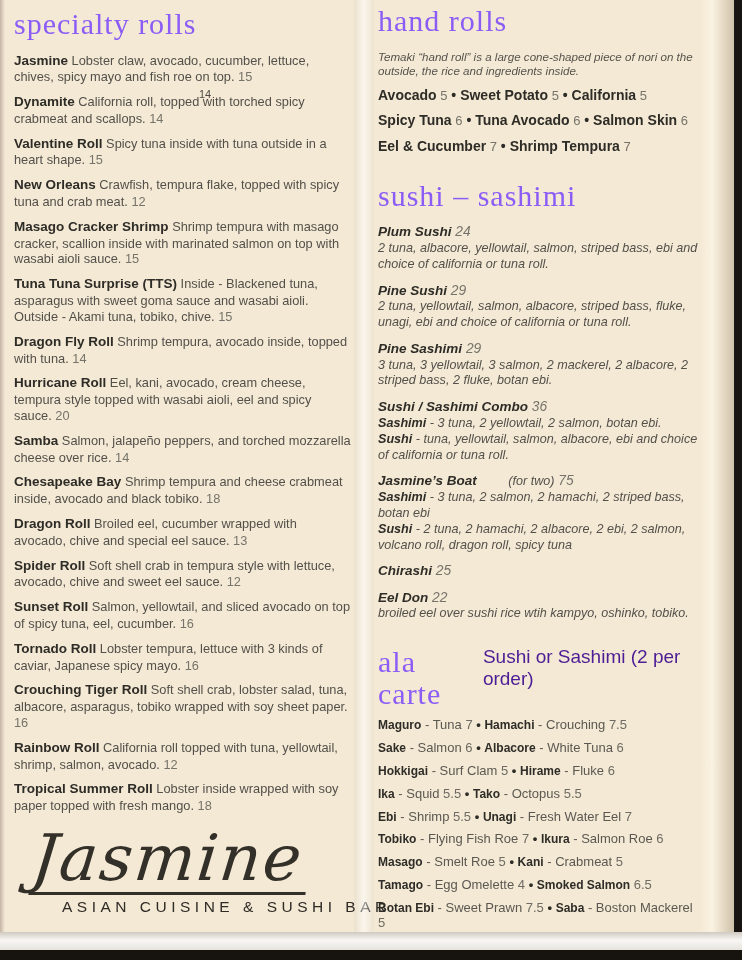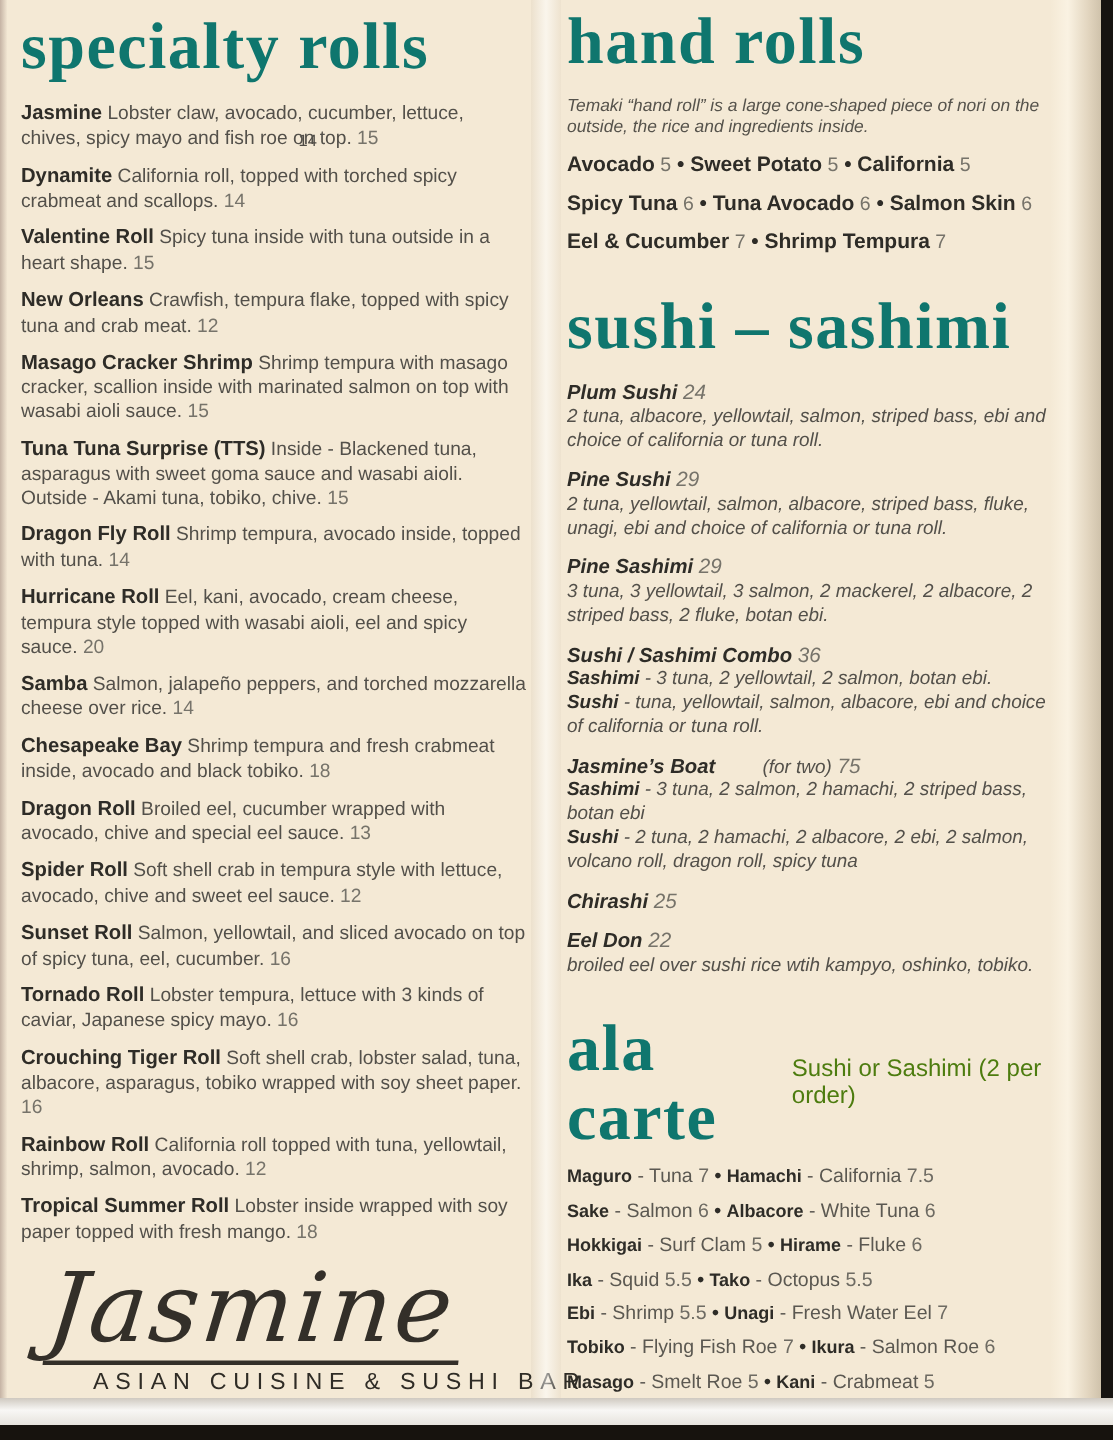--- a/index.html
+++ b/index.html
@@ -14,22 +14,22 @@
   .crease{position:absolute;left:354px;top:0;width:20px;height:938px;
              background:linear-gradient(to right,rgba(90,70,50,0.05),rgba(255,255,255,0.55) 50%,rgba(90,70,50,0.04));}
   .bottom-strip{position:absolute;left:0;bottom:10px;width:100%;height:18px;
              background:linear-gradient(#cfc9c0,#f8f7f5 45%,#e6e3dd);}
   .bottom-black{position:absolute;left:0;bottom:0;width:100%;height:10px;background:#17130e;}
 
   
   .col-left{position:absolute;left:14px;top:8px;width:338px;}
   .col-right{position:absolute;left:378px;top:5px;width:324px;}
 
-  .sec-title{font-family:"Liberation Serif",serif;font-weight:700;color:#0f766e;
-             font-size:44px;line-height:1.05;letter-spacing:1px;margin:0 0 13px 0;}
+  .sec-title{font-family:"Liberation Serif",serif;font-weight:400;color:#8b5cf6;
+             font-size:30px;line-height:1.05;letter-spacing:1px;margin:0 0 13px 0;}
   .sub-italic{font-style:italic;font-size:11.6px;line-height:1.22;color:#56534c;margin:2px 0 10px 0;}
 
   
   .sp-item{font-size:12.8px;line-height:1.24;margin-bottom:9px;color:#53504a;}
   .iname{font-weight:bold;color:#2e2c27;font-size:13.5px;}
   .price{color:#76736a;}
 
   
   .h-row{font-size:14px;line-height:1.1;margin-bottom:10px;}
   .hname{font-weight:bold;color:#2e2c27;}
@@ -38,23 +38,23 @@
 
   
   .ss-list{margin-top:2px;font-style:italic;}
   .ss-item{margin-bottom:10px;}
   .ss-head{font-size:13.8px;line-height:1.2;}
   .note{font-weight:normal;color:#53504a;font-size:12.6px;padding-left:28px;}
   .ss-desc,.ss-line{font-size:12.6px;line-height:1.26;color:#53504a;}
   .lead{font-weight:bold;color:#2e2c27;}
 
   
-  .ala-head{display:flex;align-items:center;gap:10px;margin:24px 0 8px 0;}
+  .ala-head{display:flex;align-items:flex-start;gap:10px;margin:24px 0 8px 0;}
   .ala-head .sec-title{margin:0;}
-  .ala-sub{font-size:16px;color:#4d7c0f;}
+  .ala-sub{font-size:19px;color:#4c1d95;}
   .a-row{font-size:13px;line-height:1.18;margin-bottom:7.5px;}
   .aname{font-weight:bold;color:#2e2c27;font-size:12px;}
   .adesc{color:#5b5851;}
   .aprice{color:#6e6b63;}
 
   
   .artifact{position:absolute;left:199px;top:88px;font-size:11px;color:#4e4b45;}
 
   
   .logo{margin-top:12px;width:300px;padding-left:18px;}
@@ -76,21 +76,21 @@
     <div>
         <div class="sp-item"><span class="iname">Jasmine</span> <span class="idesc">Lobster claw, avocado, cucumber, lettuce, chives, spicy mayo and fish roe on top.  </span><span class="price">15</span></div>
         <div class="sp-item"><span class="iname">Dynamite</span> <span class="idesc">California roll, topped with torched spicy crabmeat and scallops.  </span><span class="price">14</span></div>
         <div class="sp-item"><span class="iname">Valentine Roll</span> <span class="idesc">Spicy tuna inside with tuna outside in a heart shape.  </span><span class="price">15</span></div>
         <div class="sp-item"><span class="iname">New Orleans</span> <span class="idesc">Crawfish, tempura flake, topped with spicy tuna and crab meat.  </span><span class="price">12</span></div>
         <div class="sp-item"><span class="iname">Masago Cracker Shrimp</span> <span class="idesc">Shrimp tempura with masago cracker, scallion inside with marinated salmon on top with wasabi aioli sauce.  </span><span class="price">15</span></div>
         <div class="sp-item"><span class="iname">Tuna Tuna Surprise (TTS)</span> <span class="idesc">Inside - Blackened tuna, asparagus with sweet goma sauce and wasabi aioli. Outside -  Akami tuna, tobiko, chive.  </span><span class="price">15</span></div>
         <div class="sp-item"><span class="iname">Dragon Fly Roll</span> <span class="idesc">Shrimp tempura, avocado inside, topped with tuna.  </span><span class="price">14</span></div>
         <div class="sp-item"><span class="iname">Hurricane Roll</span> <span class="idesc">Eel, kani, avocado, cream cheese, tempura style topped with wasabi aioli, eel and spicy sauce.  </span><span class="price">20</span></div>
         <div class="sp-item"><span class="iname">Samba</span> <span class="idesc">Salmon, jalapeño peppers, and torched mozzarella cheese over rice.  </span><span class="price">14</span></div>
-        <div class="sp-item"><span class="iname">Chesapeake Bay</span> <span class="idesc">Shrimp tempura and fresh crabmeat inside, avocado and black tobiko.  </span><span class="price">18</span></div>
+        <div class="sp-item"><span class="iname">Chesapeake Bay</span> <span class="idesc">Shrimp tempura and cheese crabmeat inside, avocado and black tobiko.  </span><span class="price">18</span></div>
         <div class="sp-item"><span class="iname">Dragon Roll</span> <span class="idesc">Broiled eel, cucumber wrapped with avocado, chive and special eel sauce.  </span><span class="price">13</span></div>
         <div class="sp-item"><span class="iname">Spider Roll</span> <span class="idesc">Soft shell crab in tempura style with lettuce, avocado, chive and sweet eel sauce.  </span><span class="price">12</span></div>
         <div class="sp-item"><span class="iname">Sunset Roll</span> <span class="idesc">Salmon, yellowtail, and sliced avocado on top of spicy tuna, eel, cucumber.  </span><span class="price">16</span></div>
         <div class="sp-item"><span class="iname">Tornado Roll</span> <span class="idesc">Lobster tempura, lettuce with 3 kinds of caviar, Japanese spicy mayo.  </span><span class="price">16</span></div>
         <div class="sp-item"><span class="iname">Crouching Tiger Roll</span> <span class="idesc">Soft shell crab, lobster salad, tuna, albacore, asparagus, tobiko wrapped with soy sheet paper.  </span><span class="price">16</span></div>
         <div class="sp-item"><span class="iname">Rainbow Roll</span> <span class="idesc">California roll topped with tuna, yellowtail, shrimp, salmon, avocado.  </span><span class="price">12</span></div>
         <div class="sp-item"><span class="iname">Tropical Summer Roll</span> <span class="idesc">Lobster inside wrapped with soy paper topped with fresh mango.  </span><span class="price">18</span></div>
       </div>
     <div class="logo">
       <div class="logo-script">Jasmine</div>
@@ -138,21 +138,21 @@
           <div class="ss-head"><span class="iname">Eel Don</span><span class="price">  22</span></div>
           <div class="ss-line"><span class="ltext">broiled eel over sushi rice wtih kampyo, oshinko, tobiko.</span></div>
         </div>
       </div>
 
     <div class="ala-head">
       <h1 class="sec-title">ala carte</h1>
       <span class="ala-sub">Sushi or Sashimi  (2 per order)</span>
     </div>
     <div>
-        <div class="a-row"><span class="aname">Maguro</span><span class="adesc"> - Tuna</span><span class="aprice"> 7</span><span class="bullet">  •  </span><span class="aname">Hamachi</span><span class="adesc"> - California</span><span class="aprice"> 7.5</span></div>
+        <div class="a-row"><span class="aname">Maguro</span><span class="adesc"> - Tuna</span><span class="aprice"> 7</span><span class="bullet">  •  </span><span class="aname">Hamachi</span><span class="adesc"> - Crouching</span><span class="aprice"> 7.5</span></div>
         <div class="a-row"><span class="aname">Sake</span><span class="adesc"> - Salmon</span><span class="aprice"> 6</span><span class="bullet">  •  </span><span class="aname">Albacore</span><span class="adesc"> - White Tuna</span><span class="aprice"> 6</span></div>
         <div class="a-row"><span class="aname">Hokkigai</span><span class="adesc"> - Surf Clam</span><span class="aprice"> 5</span><span class="bullet">  •  </span><span class="aname">Hirame</span><span class="adesc"> - Fluke</span><span class="aprice"> 6</span></div>
         <div class="a-row"><span class="aname">Ika</span><span class="adesc"> - Squid</span><span class="aprice"> 5.5</span><span class="bullet">  •  </span><span class="aname">Tako</span><span class="adesc"> - Octopus</span><span class="aprice"> 5.5</span></div>
         <div class="a-row"><span class="aname">Ebi</span><span class="adesc"> - Shrimp</span><span class="aprice"> 5.5</span><span class="bullet">  •  </span><span class="aname">Unagi</span><span class="adesc"> - Fresh Water Eel</span><span class="aprice"> 7</span></div>
         <div class="a-row"><span class="aname">Tobiko</span><span class="adesc"> - Flying Fish Roe</span><span class="aprice"> 7</span><span class="bullet">  •  </span><span class="aname">Ikura</span><span class="adesc"> - Salmon Roe</span><span class="aprice"> 6</span></div>
         <div class="a-row"><span class="aname">Masago</span><span class="adesc"> - Smelt Roe</span><span class="aprice"> 5</span><span class="bullet">  •  </span><span class="aname">Kani</span><span class="adesc"> - Crabmeat</span><span class="aprice"> 5</span></div>
         <div class="a-row"><span class="aname">Tamago</span><span class="adesc"> - Egg Omelette</span><span class="aprice"> 4</span><span class="bullet">  •  </span><span class="aname">Smoked Salmon</span><span class="aprice"> 6.5</span></div>
         <div class="a-row"><span class="aname">Botan Ebi</span><span class="adesc"> - Sweet Prawn</span><span class="aprice"> 7.5</span><span class="bullet">  •  </span><span class="aname">Saba</span><span class="adesc"> - Boston Mackerel</span><span class="aprice"> 5</span></div>
       </div>
   </div>

